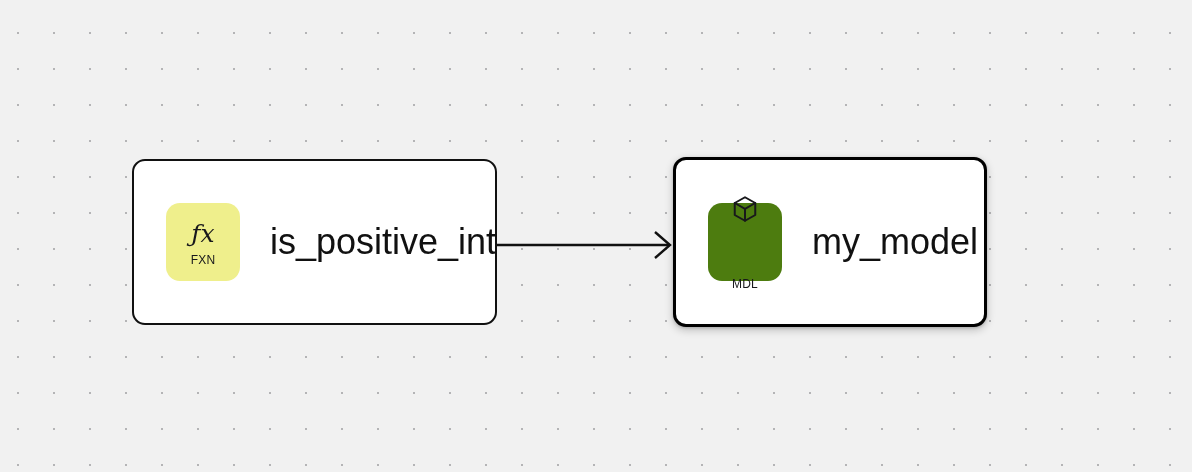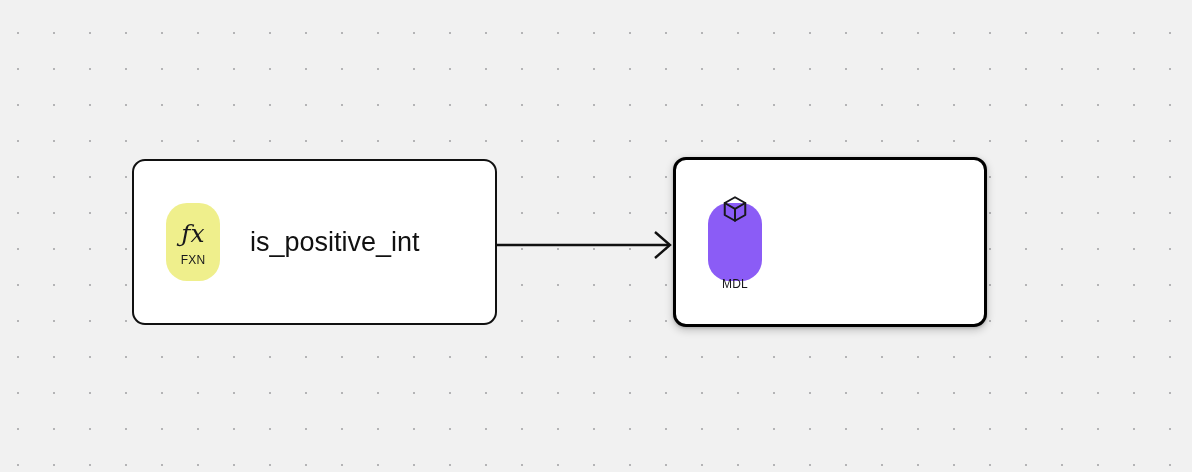--- a/index.html
+++ b/index.html
@@ -50,23 +50,23 @@
     padding-left: 32px;
   }
   .node.selected {
     border-width: 3px;
     border-color: #000000;
     box-shadow: 0 3px 9px rgba(0,0,0,0.22), 0 1px 3px rgba(0,0,0,0.16);
   }
 
   
   .badge {
-    width: 54px;
+    width: 74px;
     height: 78px;
-    border-radius: 21px;
+    border-radius: 14px;
     display: flex;
     flex-direction: column;
     align-items: center;
     justify-content: center;
     flex: 0 0 auto;
   }
   .badge-glyph {
     font-size: 25px;
     line-height: 1;
     color: #18181b;
@@ -84,21 +84,21 @@
     font-size: 12px;
     line-height: 1;
     margin-top: 6px;
     color: #18181b;
     letter-spacing: 0.2px;
     font-family: "Liberation Sans", sans-serif;
   }
 
   
   .node-title {
-    font-size: 27px;
+    font-size: 36px;
     color: #111111;
     margin-left: 30px;
     white-space: nowrap;
     font-family: "Liberation Sans", sans-serif;
   }
 </style>
 </head>
 <body>
 
 <div id="canvas">
@@ -112,25 +112,26 @@
 
   <div class="node" id="node-fxn" style="left:132px; top:159px; width:365px; height:166px;">
     <div class="badge" style="background:#efef8c;">
       <span class="badge-glyph">ƒx</span>
       <span class="badge-label">FXN</span>
     </div>
     <span class="node-title">is_positive_int</span>
   </div>
 
   <div class="node selected" id="node-mdl" style="left:673px; top:157px; width:314px; height:170px;">
-    <div class="badge" style="background:#8b5cf6;gap:48px;">
+    <div class="badge" style="background:#4d7c0f;gap:48px;">
       <span class="badge-glyph icon-svg">
         <svg width="30" height="30" viewBox="0 0 24 24" fill="none" stroke="#18181b" stroke-width="1.6" stroke-linecap="round" stroke-linejoin="round">
           <path d="M12 2.6 20.2 7.2v9.6L12 21.4 3.8 16.8V7.2Z"></path>
           <path d="M3.8 7.2 12 11.9l8.2-4.7"></path>
           <path d="M12 11.9v9.5"></path>
         </svg>
       </span>
       <span class="badge-label">MDL</span>
     </div>
+    <span class="node-title">my_model</span>
   </div>
 
 </div>
 
 </body></html>

